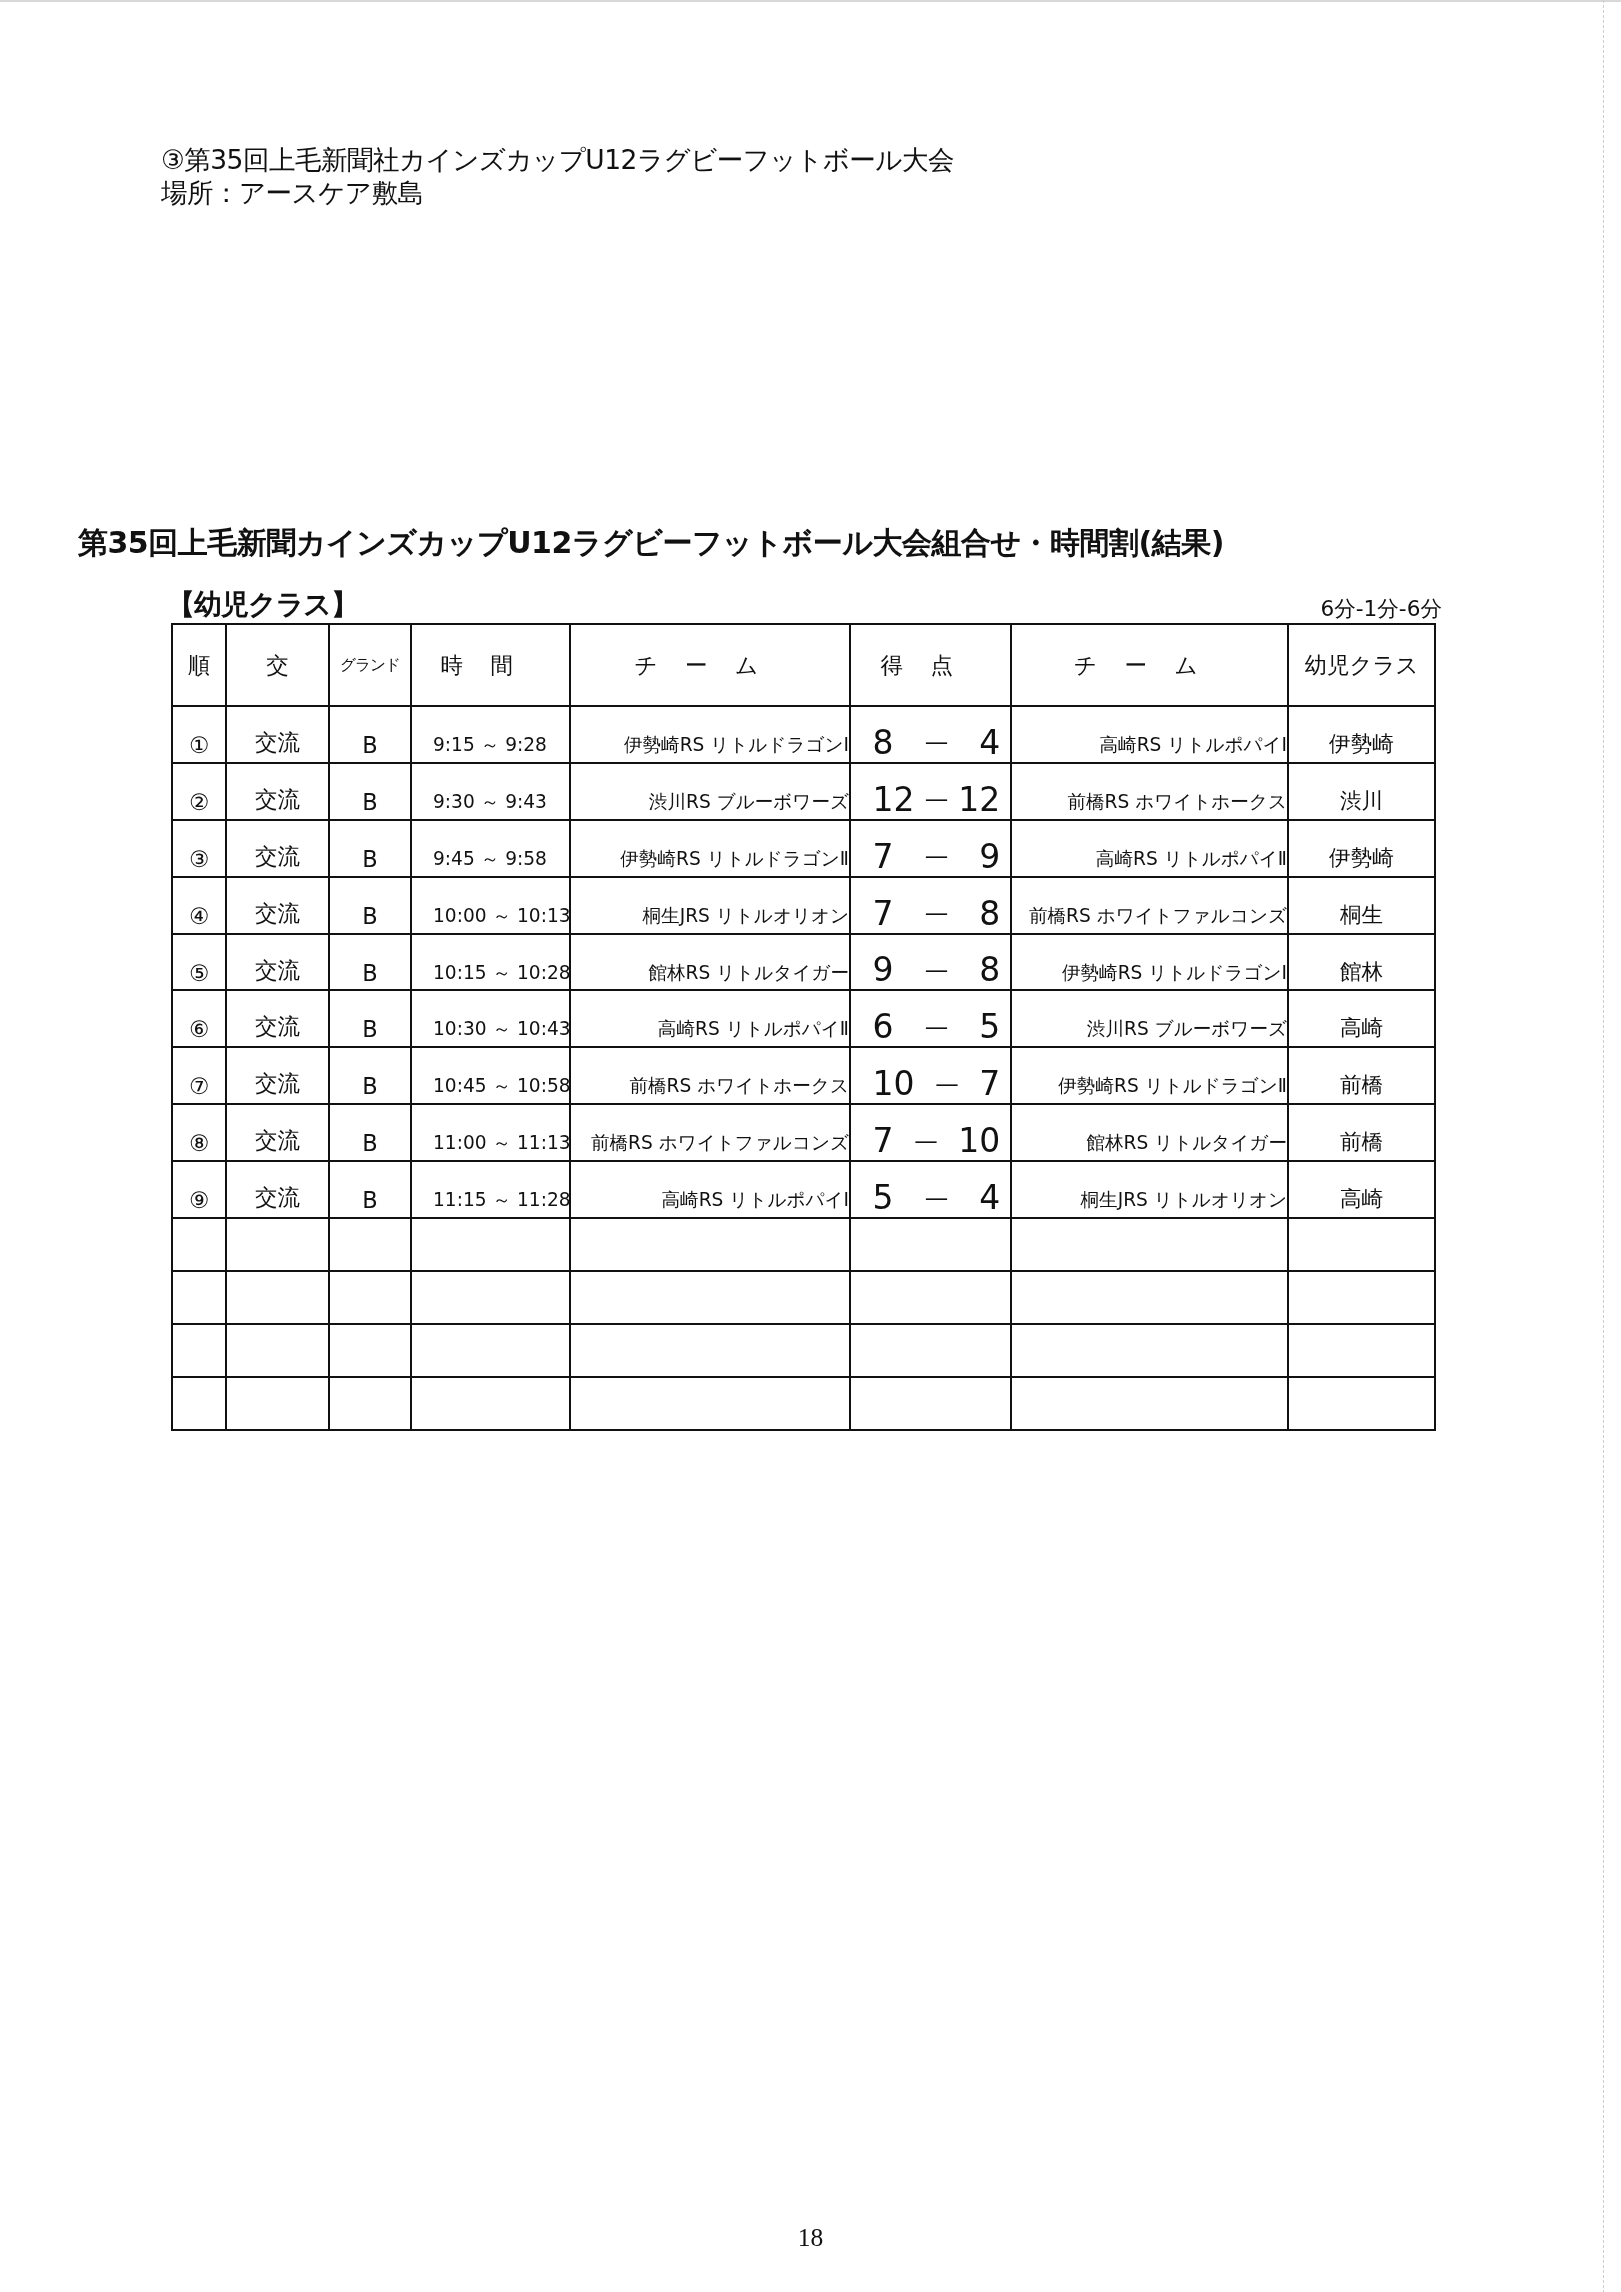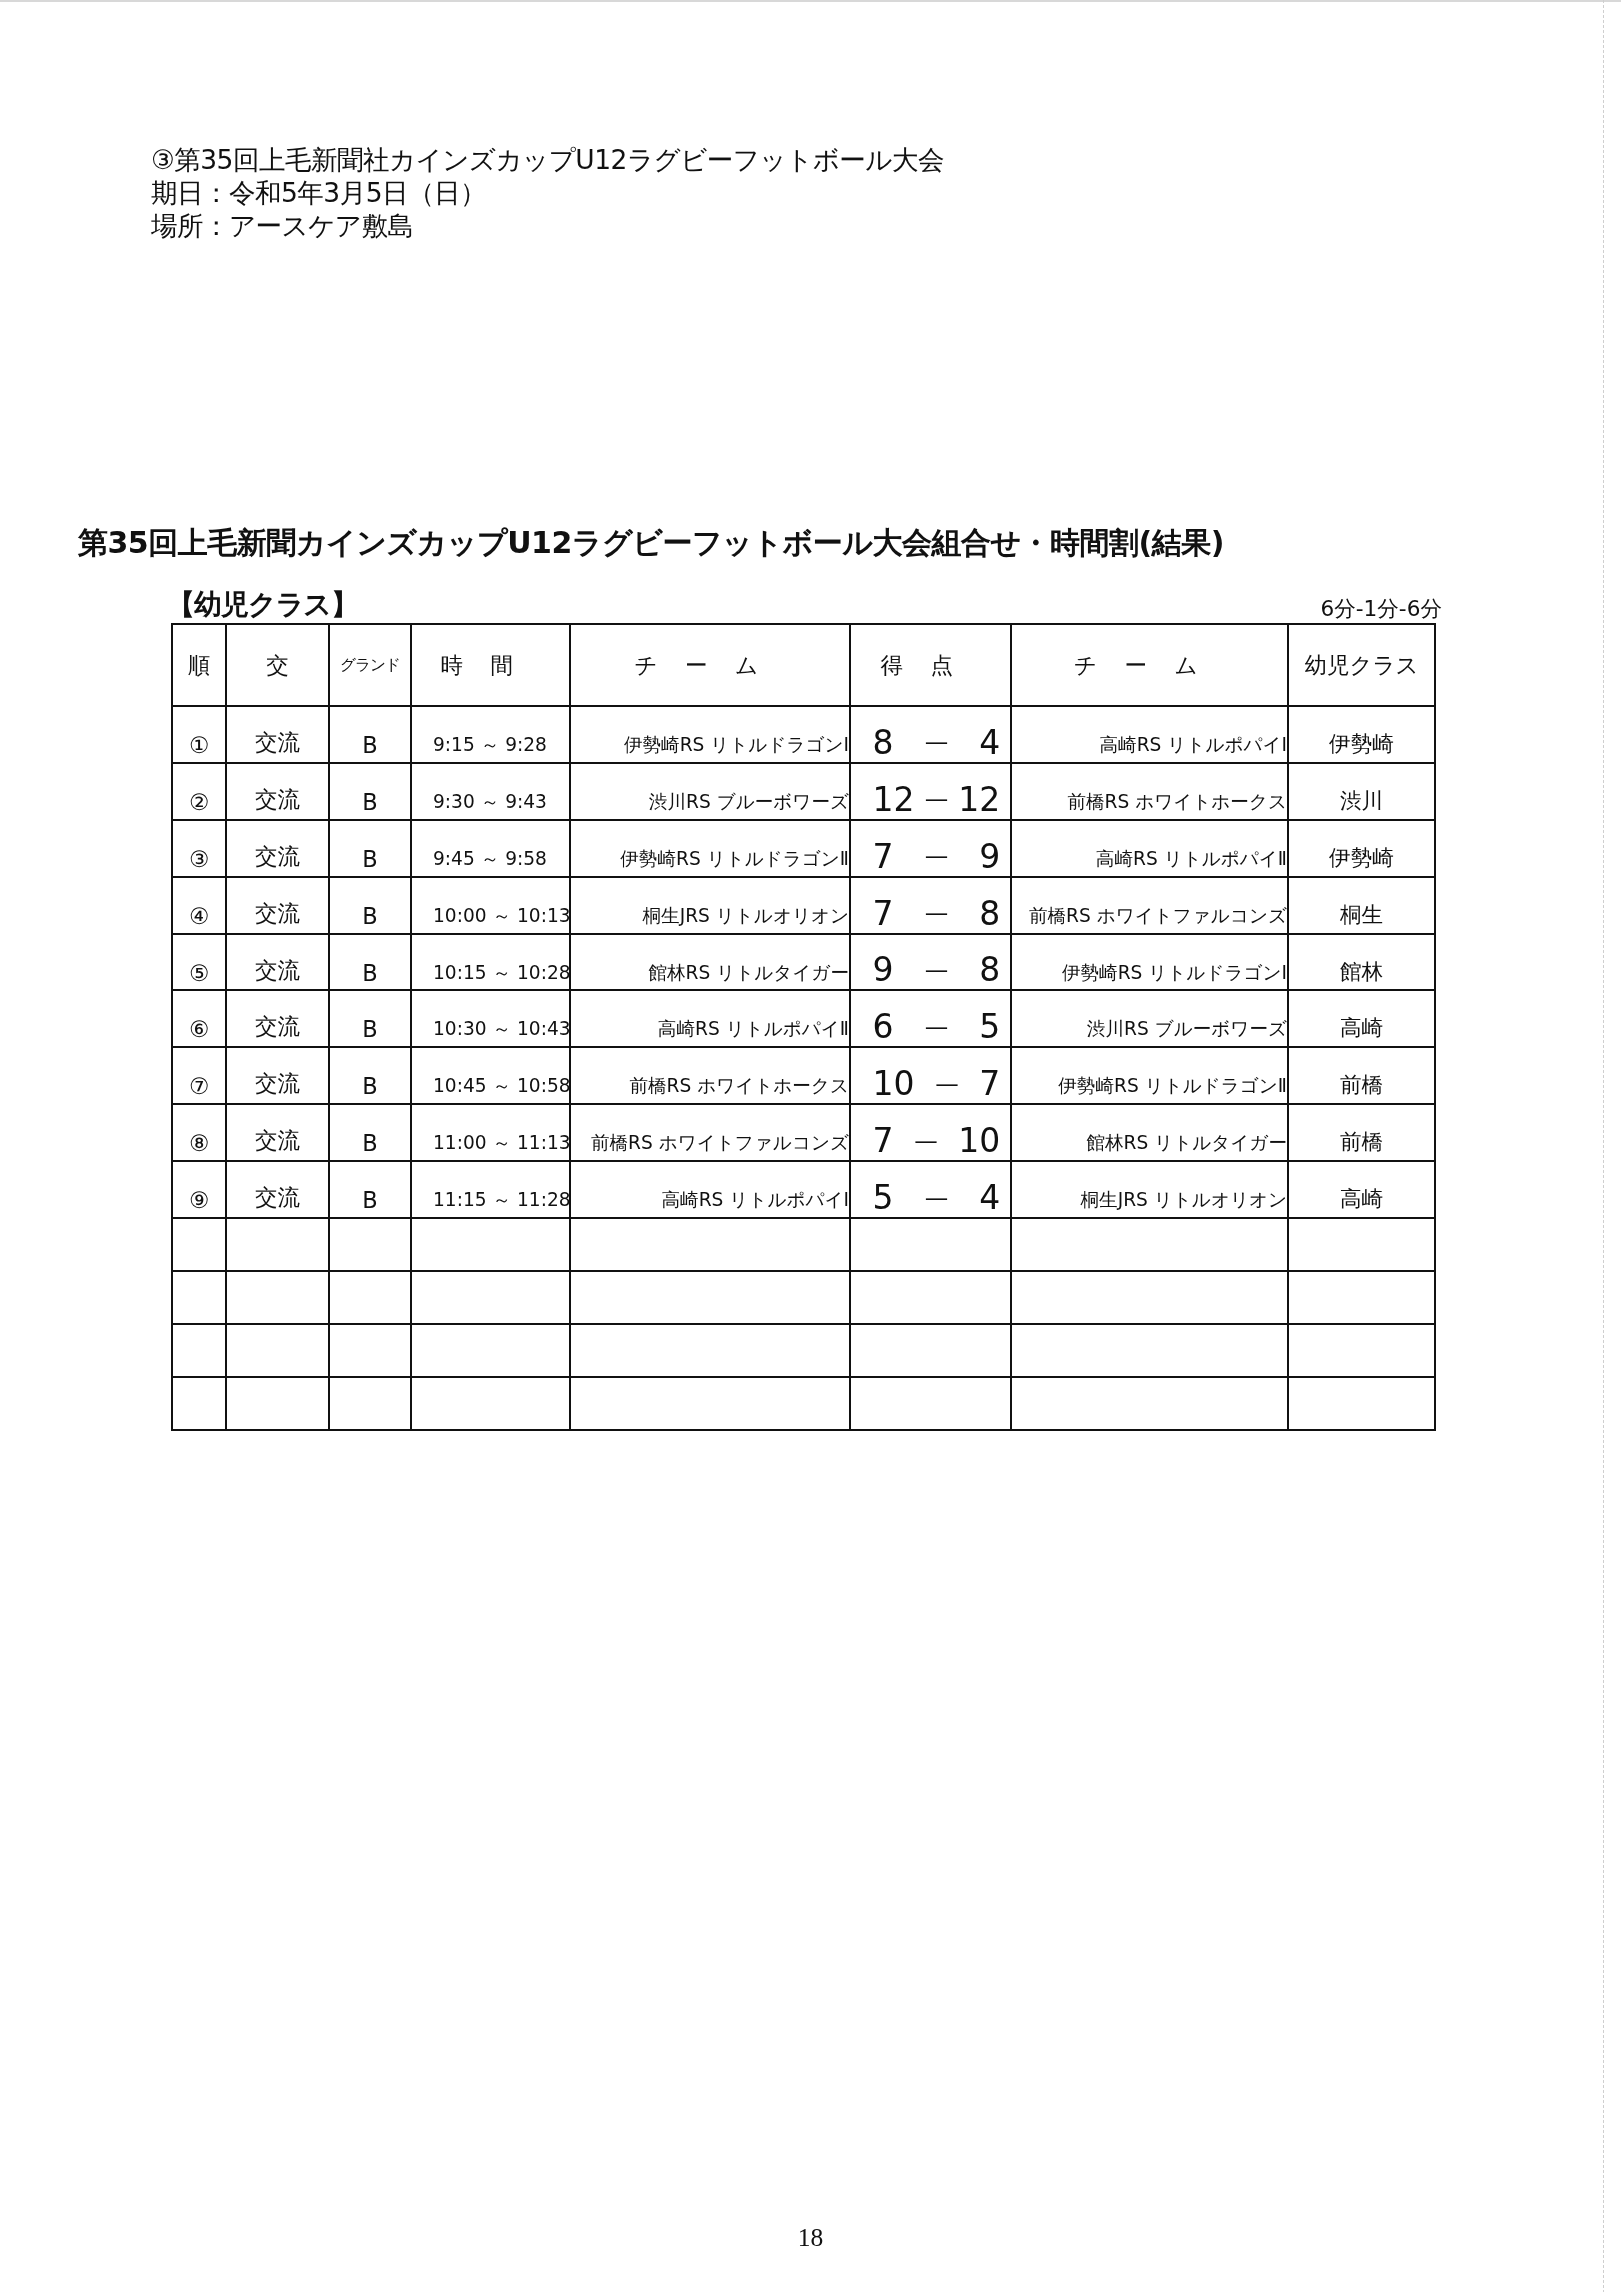--- a/index.html
+++ b/index.html
@@ -3,21 +3,21 @@
 <meta charset="utf-8">
 <style>
   html, body { margin: 0; padding: 0; background: #ffffff; }
   body { width: 1621px; height: 2293px; position: relative; overflow: hidden;
          font-family: "DejaVu Sans", "Liberation Sans", sans-serif; color: #111; }
   .edge-line { position: absolute; top: 0; right: 15.7px; width: 1px; height: 2293px;
                border-left: 1px dashed #cfcfcf; }
   .top-line { position: absolute; top: 0; left: 0; width: 1621px; height: 2px; background: #d8d8d8; }
   .intro { position: absolute; left: 151px; top: 143px; font-size: 26.5px; line-height: 33px;
            letter-spacing: -0.5px; }
-  .intro div { white-space: nowrap; }
+  .intro div { white-space: nowrap; margin-left: 10px; }
   .doc-title { position: absolute; left: 0; width: 1621px; top: 523px; 
                font-size: 30px; font-weight: bold; letter-spacing: -0.5px; padding-left: 78px; box-sizing: border-box; }
   .class-label { position: absolute; left: 167px; top: 586px; font-size: 28px; font-weight: bold;
                  letter-spacing: -1px; }
   .time-format { position: absolute; right: 179px; top: 594px; font-size: 21.6px; }
   table.schedule { position: absolute; left: 171px; top: 623px; border-collapse: collapse;
                    table-layout: fixed; width: 1263px; }
   table.schedule td, table.schedule th { border: 2px solid #111; padding: 0; text-align: center;
                    vertical-align: middle; font-weight: normal; overflow: hidden; white-space: nowrap; }
   table.schedule th { height: 80px; font-size: 22.5px; }
@@ -36,21 +36,20 @@
               font-family: "Liberation Serif", serif; font-size: 25.5px; }
 </style>
 </head>
 <body>
 
 <div class="top-line"></div>
 <div class="edge-line"></div>
 
 <div class="intro">
   <div>③第35回上毛新聞社カインズカップU12ラグビーフットボール大会</div>
-  <div>期日：令和5年3月5日（日）</div>
   <div>場所：アースケア敷島</div>
 </div>
 
 <div class="doc-title">第35回上毛新聞カインズカップU12ラグビーフットボール大会組合せ・時間割(結果)</div>
 
 <div class="class-label">【幼児クラス】</div>
 <div class="time-format">6分-1分-6分</div>
 
 <table class="schedule">
   <colgroup>

